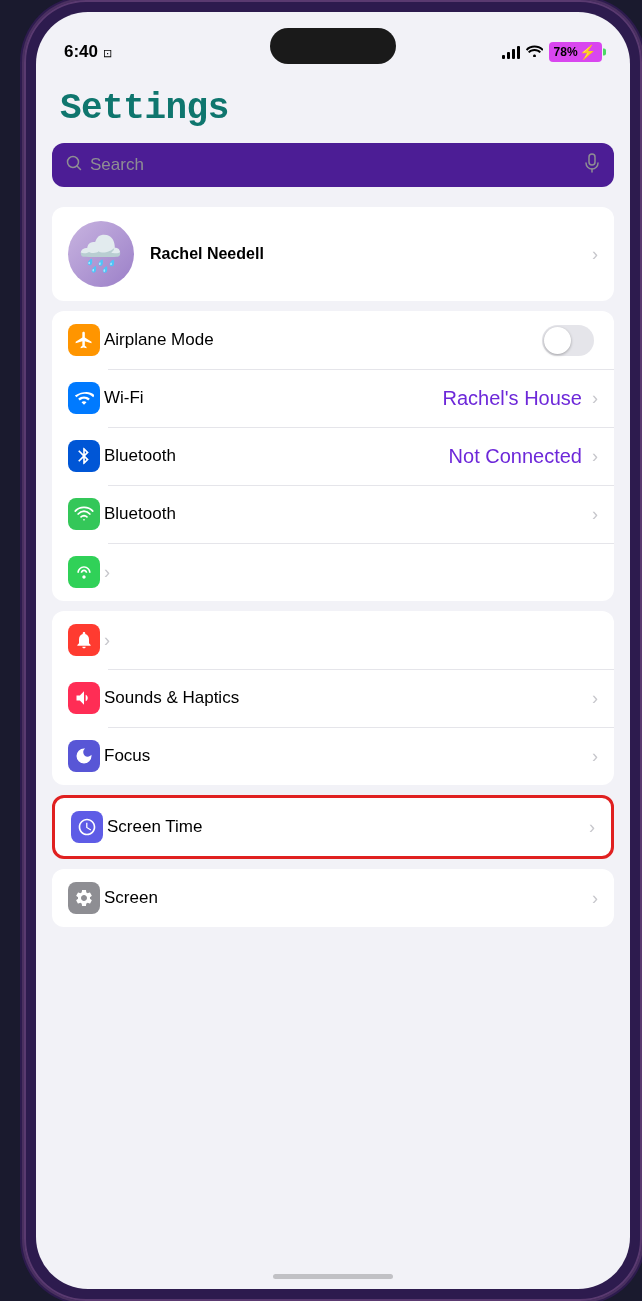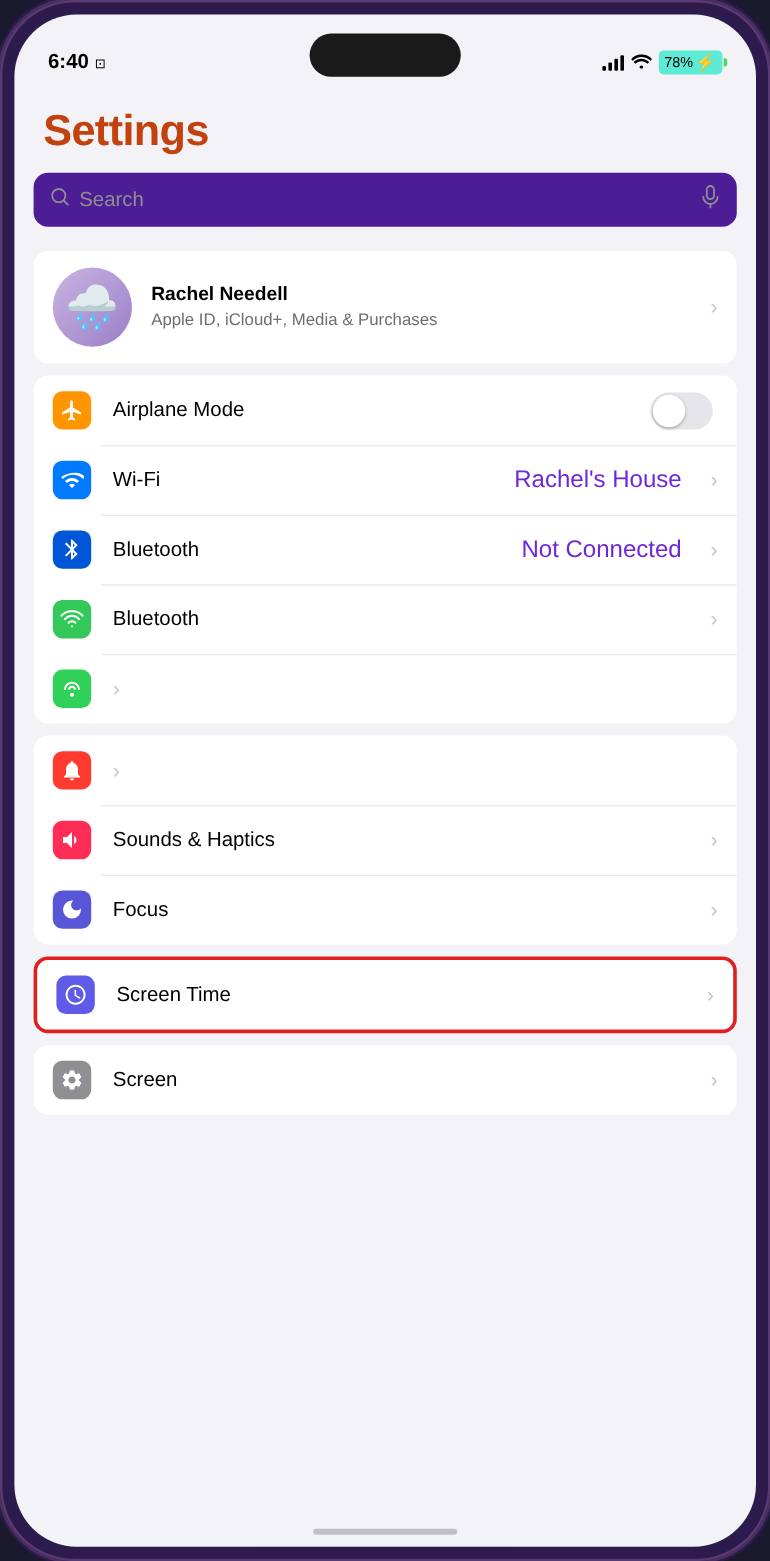--- a/index.html
+++ b/index.html
@@ -14,20 +14,21 @@
     }
 
     .phone-frame {
       width: 642px;
       height: 1301px;
       background: #2d1b4e;
       border-radius: 62px;
       position: relative;
       overflow: hidden;
       box-shadow: 0 0 0 2px #4a3060, 0 0 0 4px #2d1b4e, inset 0 0 0 2px #5a3a70;
+      margin-left: 24px;
     }
 
     .phone-screen {
       position: absolute;
       top: 12px;
       left: 12px;
       right: 12px;
       bottom: 12px;
       background: #f2f2f7;
       border-radius: 52px;
@@ -87,25 +88,25 @@
     }
 
     .wifi-icon {
       font-size: 14px;
       color: #000;
     }
 
     .battery-indicator {
       display: flex;
       align-items: center;
-      background: #5eead4;
+      background: #d946ef;
       border-radius: 4px;
       padding: 2px 5px;
       font-size: 12px;
-      font-weight: 400;
+      font-weight: 700;
       color: #000;
       position: relative;
     }
 
     .battery-indicator::after {
       content: '';
       position: absolute;
       right: -4px;
       top: 50%;
       transform: translateY(-50%);
@@ -121,23 +122,24 @@
       left: 0;
       right: 0;
       bottom: 0;
       overflow-y: auto;
       padding: 0 0 30px;
     }
 
     .page-title {
       font-size: 36px;
       font-weight: 800;
-      color: #c2410c;
+      color: #0f766e;
       padding: 18px 24px 14px;
       letter-spacing: -0.5px;
+      font-family: Liberation Mono, monospace;
     }
 
     .search-bar {
       margin: 0 16px 20px;
       background: #4c1d95;
       border-radius: 12px;
       display: flex;
       align-items: center;
       padding: 10px 14px;
       gap: 8px;
@@ -196,21 +198,21 @@
     .chevron {
       color: #c7c7cc;
       font-size: 18px;
       font-weight: 300;
     }
 
     .settings-row {
       display: flex;
       align-items: center;
       padding: 13px 16px;
-      gap: 18px;
+      gap: 4px;
       position: relative;
     }
 
     .settings-row:not(:last-child)::after {
       content: '';
       position: absolute;
       bottom: 0;
       left: 56px;
       right: 0;
       height: 0.5px;
@@ -364,21 +366,20 @@
         </span>
       </div>
 
       <div class="settings-card">
         <div class="profile-row">
           <div class="profile-avatar">
             <span>🌧️</span>
           </div>
           <div class="profile-info">
             <div class="profile-name">Rachel Needell</div>
-            <div class="profile-subtitle">Apple ID, iCloud+, Media &amp; Purchases</div>
           </div>
           <span class="chevron">›</span>
         </div>
       </div>
 
       <div class="settings-card">
 
         <div class="settings-row">
           <div class="settings-icon icon-orange">
             <svg class="svg-icon" viewBox="0 0 24 24">

